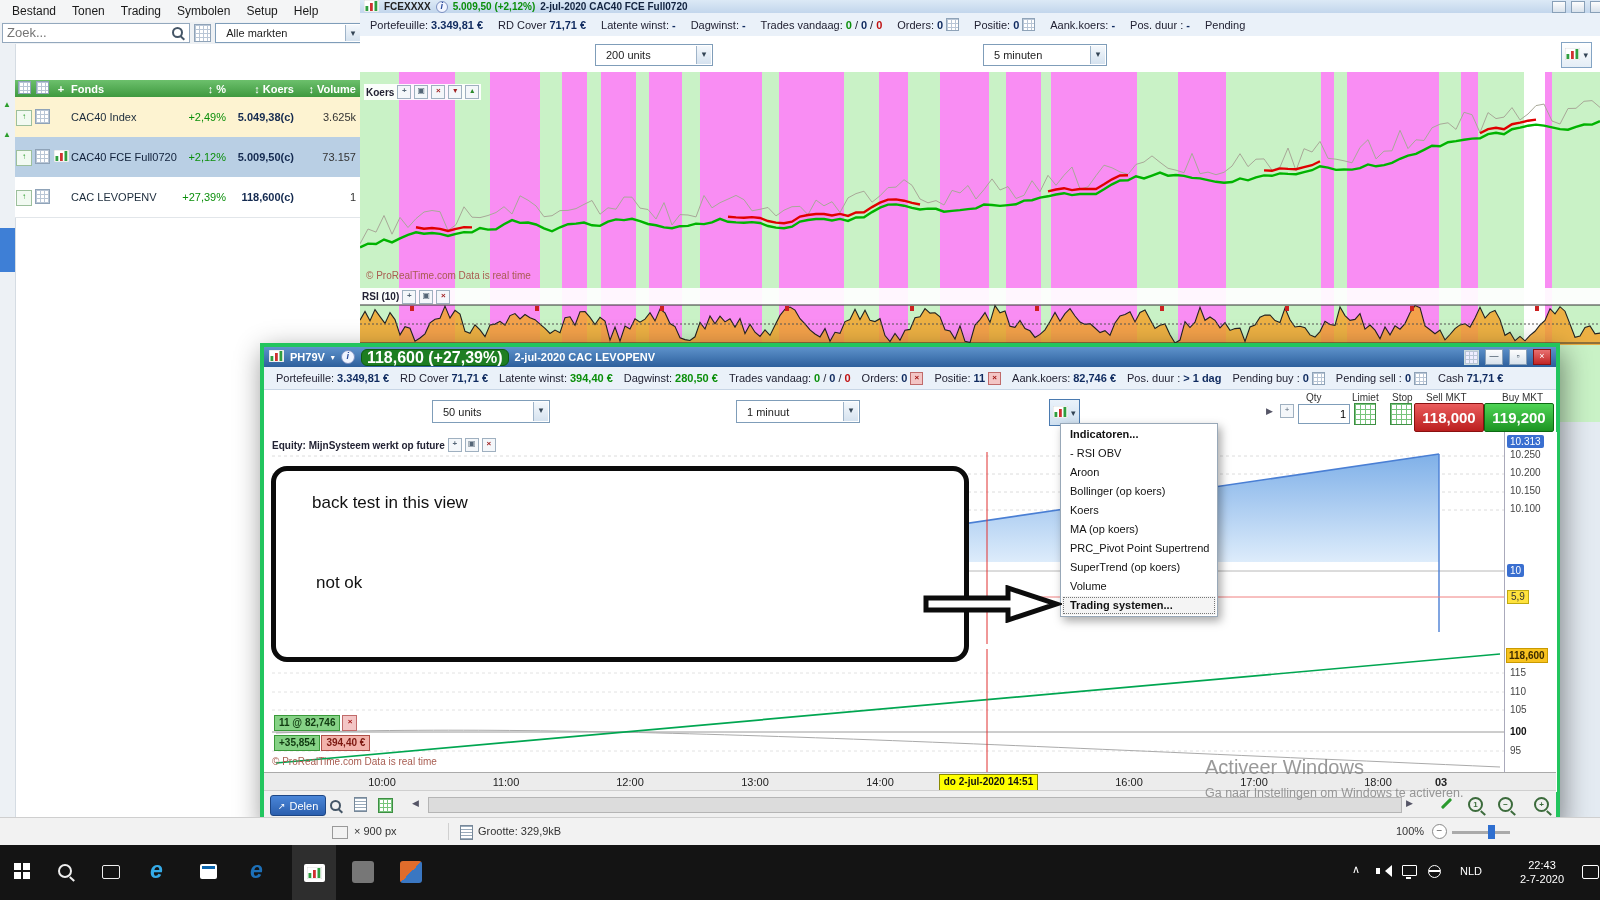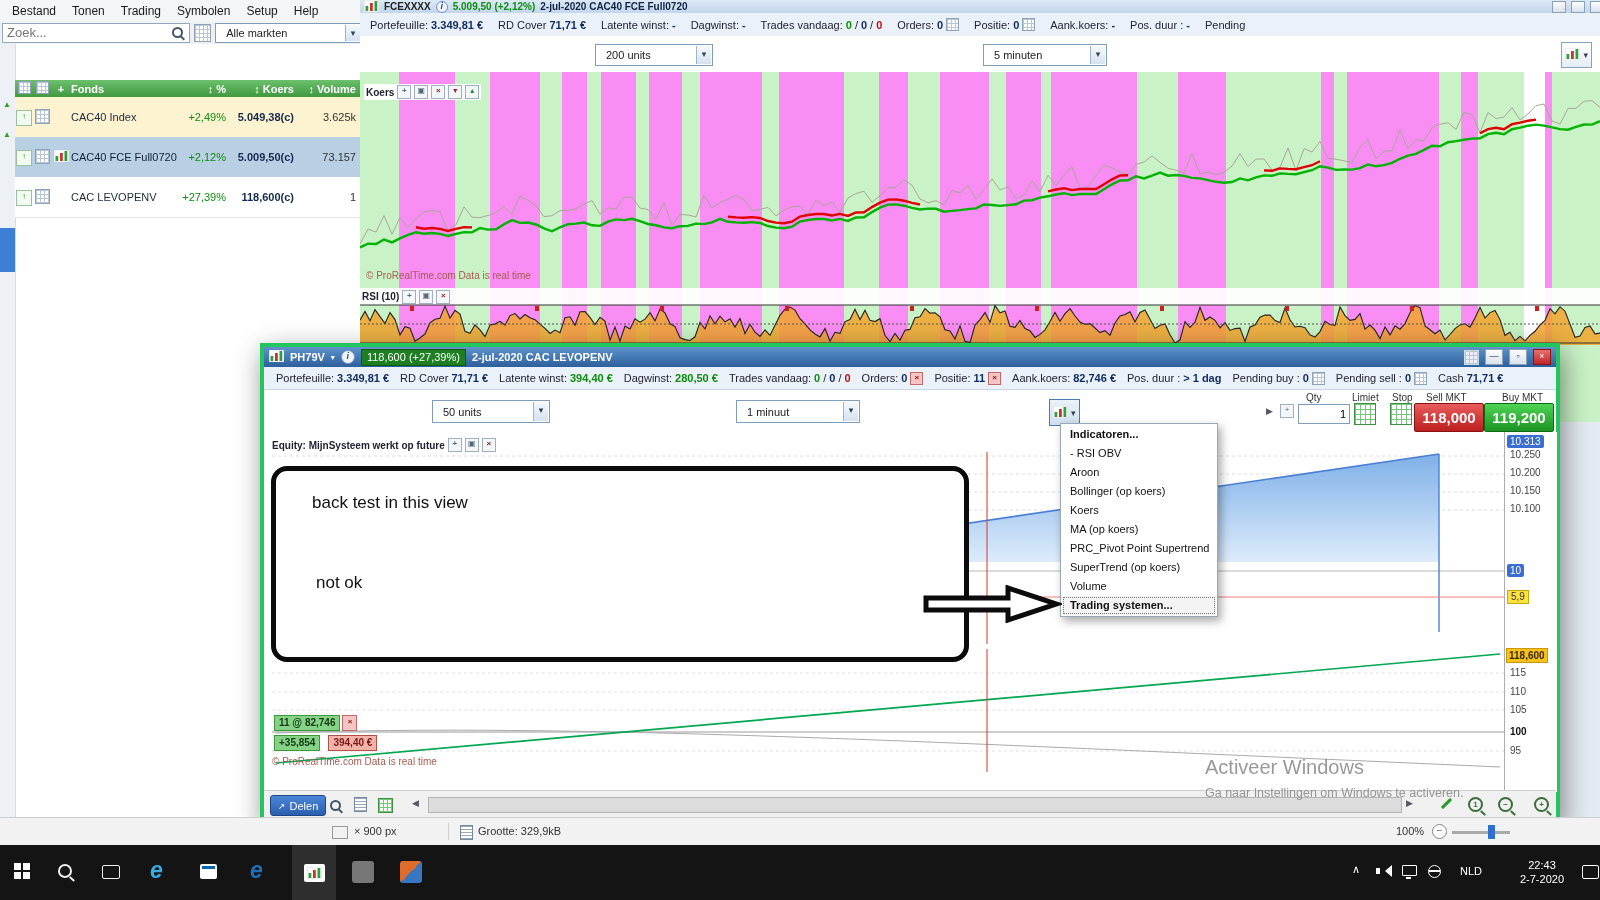--- a/index.html
+++ b/index.html
@@ -51,21 +51,21 @@
 .stat b{color:#0f2a5f}
 .grn{color:#0b8f0b !important}
 .redv{color:#c01010 !important}
 
 .thead{display:flex;align-items:center;background:linear-gradient(#6cc06c,#3f993f);color:#fff;font-weight:bold;font-size:11px}
 .trow{display:flex;align-items:center;border-bottom:1px solid #e2e6ea;font-size:11px;background:#fff}
 .rico{display:inline-block;width:14px;height:14px;border:1px solid #9cbf9c;background:#f2faf2;color:#2b9e2b;font-size:8px;line-height:12px;text-align:center}
 
 #fgwin{background:#fff;border:4px solid #22c55e;box-shadow:3px 8px 26px rgba(0,0,0,.45);z-index:10}
 .titlebar{display:flex;align-items:center;gap:6px;background:linear-gradient(#5e93cc,#2d5f9c);color:#fff;padding:0 5px;font-size:11px}
-.pbadge{background:#1e7e22;border:1px solid #0c5c10;border-radius:0;padding:0 5px;font-weight:normal;font-size:11px;color:#fff;line-height:15px}
+.pbadge{background:#1e7e22;border:1px solid #0c5c10;border-radius:6px;padding:0 5px;font-weight:bold;font-size:16px;color:#fff;line-height:15px}
 .indbtn{position:absolute;display:flex;align-items:center;gap:3px;background:linear-gradient(#fff,#e4edf6);border:1px solid #84a4c4;padding:1px 3px}
 .olab{position:absolute;font-size:10px;color:#333}
 .sellbtn{position:absolute;display:flex;align-items:center;justify-content:center;background:linear-gradient(#ea5c5c,#bb1f1f);border:1px solid #8a1010;border-radius:2px;color:#fff;font-weight:bold;font-size:15px}
 .buybtn{position:absolute;display:flex;align-items:center;justify-content:center;background:linear-gradient(#4ed455,#1c9422);border:1px solid #0c6a12;border-radius:2px;color:#fff;font-weight:bold;font-size:15px}
 .panelab{display:flex;align-items:center;gap:3px;background:rgba(255,255,255,.92);font-weight:bold;font-size:10px;color:#223;padding:1px 2px}
 
 .menu{background:#fff;border:1px solid #98a8b8;box-shadow:3px 4px 9px rgba(0,0,0,.35);padding:1px}
 .mi{height:19px;line-height:19px;padding:0 10px 0 8px;font-size:11px;color:#111;white-space:nowrap}
 .mi.hd{font-weight:bold}
 .mi.sel{font-weight:bold;outline:1px dotted #777;outline-offset:-2px;background:#f4f4f4}
@@ -533,21 +533,21 @@
       <line x1="0" y1="102" x2="1232" y2="102" stroke="#e2e2e2" stroke-dasharray="3,3"></line>
       <path d="M4,84 C300,74 640,92 1228,118" stroke="#aaa" fill="none"></path>
       <line x1="4" y1="114" x2="1228" y2="5" stroke="#00a651" stroke-width="1.7"></line>
       <line x1="715" y1="0" x2="715" y2="123" stroke="#e03030"></line>
     </svg>
 
     <div style="position:absolute;left:10px;top:368px;display:flex;gap:2px;z-index:2">
       <span class="posbadge">11 @ 82,746</span>
       <span class="xr" style="width:13px;height:14px;line-height:12px"></span>
     </div>
-    <div style="position:absolute;left:10px;top:388px;display:flex;gap:8px;z-index:2">
+    <div style="position:absolute;left:10px;top:388px;display:flex;gap:1px;z-index:2">
       <span class="posbadge">+35,854</span>
       <span class="pnlbadge">394,40 €</span>
     </div>
     <span class="copy" style="position:absolute;left:8px;top:409px;z-index:2">© ProRealTime.com Data is real time</span>
 
     <div class="bubble" style="position:absolute;left:7px;top:119px;width:688px;height:186px;z-index:3">
       <span class="t1">back test in this view</span>
       <span class="t2">not ok</span>
     </div>
 
@@ -561,20 +561,32 @@
       <div class="mi">Aroon</div>
       <div class="mi">Bollinger (op koers)</div>
       <div class="mi">Koers</div>
       <div class="mi">MA (op koers)</div>
       <div class="mi">PRC_Pivot Point Supertrend</div>
       <div class="mi">SuperTrend (op koers)</div>
       <div class="mi">Volume</div>
       <div class="mi sel">Trading systemen...</div>
     </div>
 
+    <div style="position:absolute;left:0;top:425px;width:1292px;height:18px;background:#ececec;border-top:1px solid #aaa;z-index:2">
+      <span class="tl" style="left:118px">10:00</span>
+      <span class="tl" style="left:242px">11:00</span>
+      <span class="tl" style="left:366px">12:00</span>
+      <span class="tl" style="left:491px">13:00</span>
+      <span class="tl" style="left:616px">14:00</span>
+      <span class="cursorbadge" style="left:675px;width:97px">do 2-jul-2020 14:51</span>
+      <span class="tl" style="left:865px">16:00</span>
+      <span class="tl" style="left:990px">17:00</span>
+      <span class="tl" style="left:1114px">18:00</span>
+      <span class="tl" style="left:1177px;font-weight:bold">03</span>
+    </div>
 
     <div style="position:absolute;left:0;top:443px;width:1292px;height:31px;background:#f0f0f0;border-top:1px solid #cfcfcf;z-index:2">
       <div style="position:absolute;left:6px;top:4px;height:19px;padding:0 7px;display:flex;align-items:center;gap:4px;background:linear-gradient(#4a86d8,#2b5fae);border:1px solid #1d4685;border-radius:3px;color:#fff;font-size:11px">
         <span class="g" data-g="↗" style="font-size:9px"></span>
         <span>Delen</span>
       </div>
       <span class="mag" style="position:absolute;left:66px;top:9px"></span>
       <span class="doc" style="position:absolute;left:90px;top:6px"></span>
       <span class="gridico" style="position:absolute;left:114px;top:7px;border-color:#3d8f42;background-image:linear-gradient(#77c47c 1px,transparent 1px),linear-gradient(90deg,#77c47c 1px,transparent 1px)"></span>
       <span class="g" data-g="◀" style="position:absolute;left:148px;top:7px;font-size:9px;color:#556"></span>

